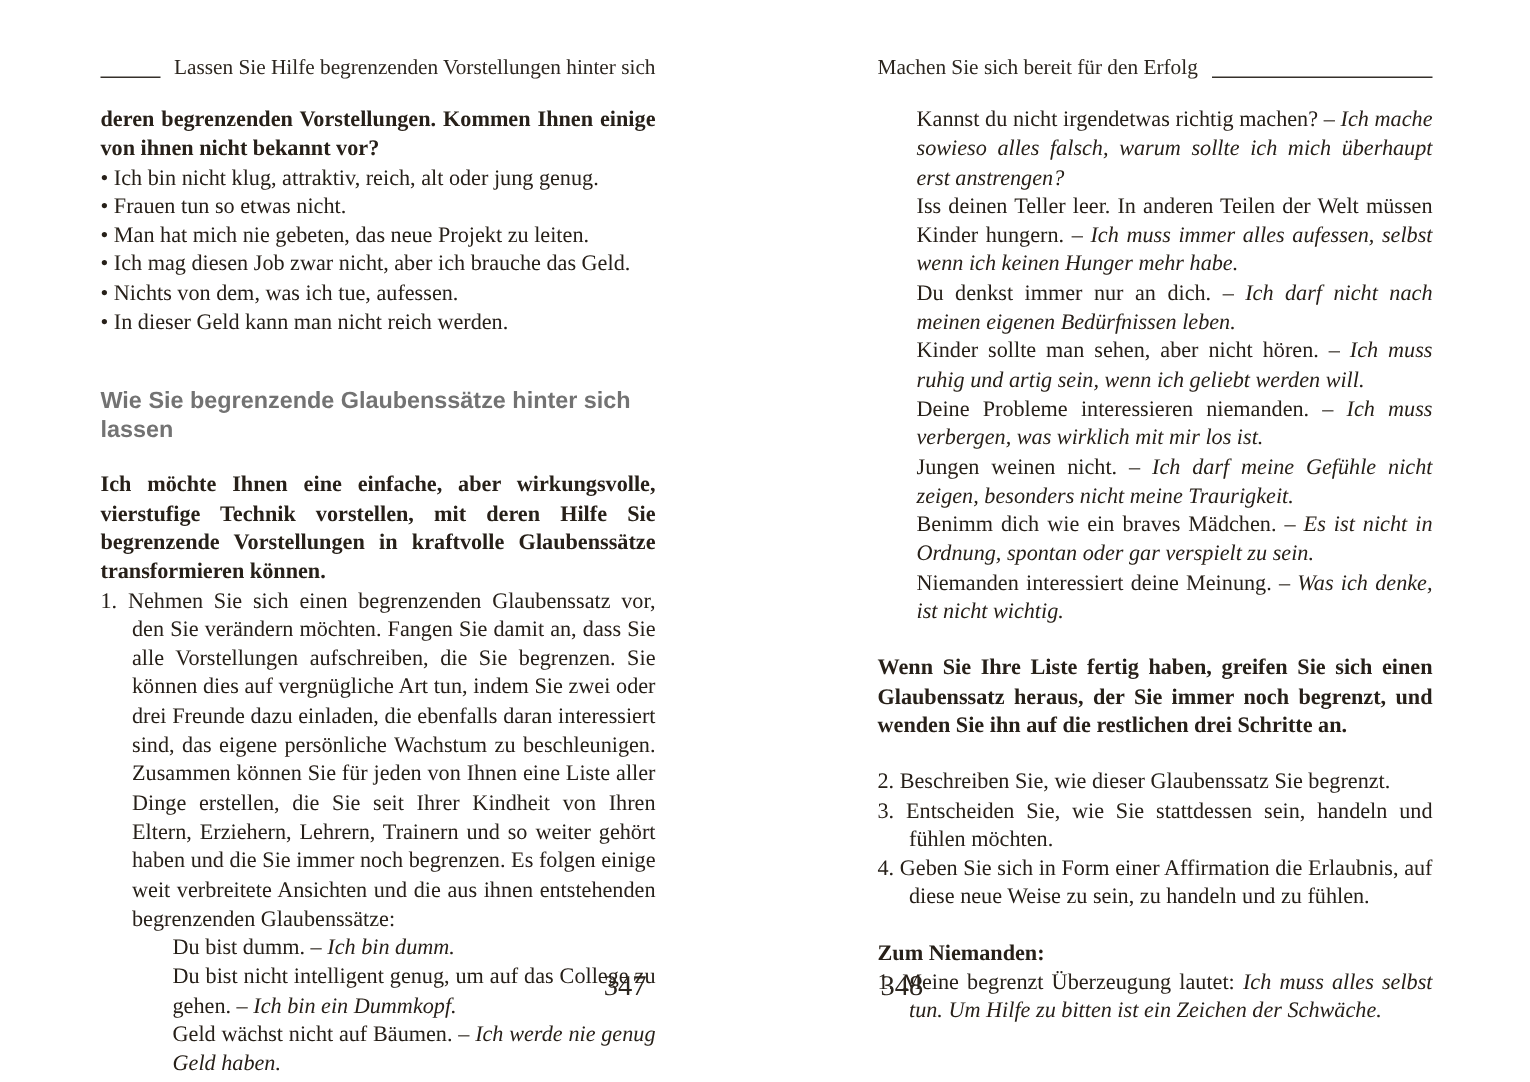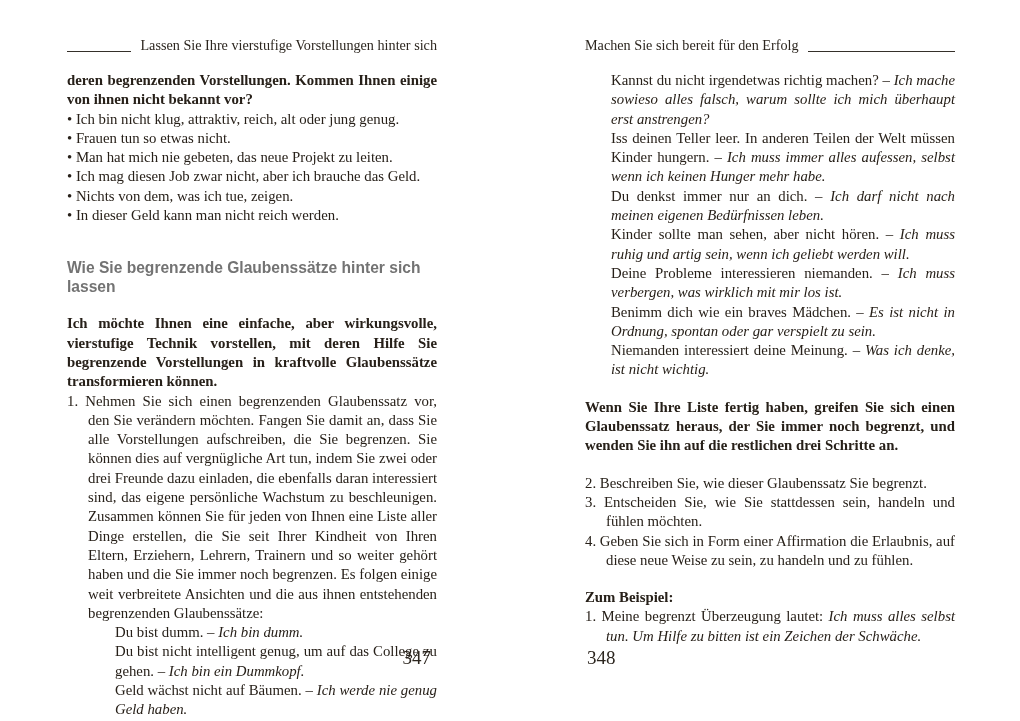--- a/index.html
+++ b/index.html
@@ -102,30 +102,30 @@
   .pagenum.pn-left  { text-align: left;  padding-left: 2px;  box-sizing: border-box; }
 </style>
 </head>
 <body>
 
 <div class="spread">
 
   <section class="page left-page">
     <header class="runhead">
       <span class="rule"></span>
-      <span class="rh-text">Lassen Sie Ihre vierstufige Vorstellungen hinter sich</span>
+      <span class="rh-text">Lassen Sie Hilfe begrenzenden Vorstellungen hinter sich</span>
     </header>
     <div class="page-body">
         <div class="para"><span>deren begrenzenden Vorstellungen. Kommen Ihnen einige von ihnen nicht bekannt vor?</span></div>
         <ul class="bullets">
           <li>Ich bin nicht klug, attraktiv, reich, alt oder jung genug.</li>
           <li>Frauen tun so etwas nicht.</li>
           <li>Man hat mich nie gebeten, das neue Projekt zu leiten.</li>
           <li>Ich mag diesen Job zwar nicht, aber ich brauche das Geld.</li>
-          <li>Nichts von dem, was ich tue, zeigen.</li>
+          <li>Nichts von dem, was ich tue, aufessen.</li>
           <li>In dieser Geld kann man nicht reich werden.</li>
         </ul>
         <h2 class="heading">Wie Sie begrenzende Glaubenssätze hinter sich lassen</h2>
         <div class="para"><span>Ich möchte Ihnen eine einfache, aber wirkungsvolle, vierstufige Technik vorstellen, mit deren Hilfe Sie begrenzende Vorstellungen in kraftvolle Glaubenssätze transformieren können.</span></div>
         <div class="num-item"><span class="num">1.&nbsp;</span><span>Nehmen Sie sich einen begrenzenden Glaubenssatz vor, den Sie verändern möchten. Fangen Sie damit an, dass Sie alle Vorstellungen aufschreiben, die Sie begrenzen. Sie können dies auf vergnügliche Art tun, indem Sie zwei oder drei Freunde dazu einladen, die ebenfalls daran interessiert sind, das eigene persönliche Wachstum zu beschleunigen. Zusammen können Sie für jeden von Ihnen eine Liste aller Dinge erstellen, die Sie seit Ihrer Kindheit von Ihren Eltern, Erziehern, Lehrern, Trainern und so weiter gehört haben und die Sie immer noch begrenzen. Es folgen einige weit verbreitete Ansichten und die aus ihnen entstehenden begrenzenden Glaubenssätze:</span></div>
         <div class="example deep"><span>Du bist dumm. – </span><em>Ich bin dumm.</em></div>
         <div class="example deep"><span>Du bist nicht intelligent genug, um auf das College zu gehen. – </span><em>Ich bin ein Dummkopf.</em></div>
         <div class="example deep"><span>Geld wächst nicht auf Bäumen. – </span><em>Ich werde nie genug Geld haben.</em></div>
       </div>
     <div class="pagenum pn-right">347</div>
@@ -135,25 +135,26 @@
     <header class="runhead">
       <span class="rh-text">Machen Sie sich bereit für den Erfolg</span>
       <span class="rule"></span>
     </header>
     <div class="page-body">
         <div class="example"><span>Kannst du nicht irgendetwas richtig machen? – </span><em>Ich mache sowieso alles falsch, warum sollte ich mich überhaupt erst anstrengen?</em></div>
         <div class="example"><span>Iss deinen Teller leer. In anderen Teilen der Welt müssen Kinder hungern. – </span><em>Ich muss immer alles aufessen, selbst wenn ich keinen Hunger mehr habe.</em></div>
         <div class="example"><span>Du denkst immer nur an dich. – </span><em>Ich darf nicht nach meinen eigenen Bedürfnissen leben.</em></div>
         <div class="example"><span>Kinder sollte man sehen, aber nicht hören. – </span><em>Ich muss ruhig und artig sein, wenn ich geliebt werden will.</em></div>
         <div class="example"><span>Deine Probleme interessieren niemanden. – </span><em>Ich muss verbergen, was wirklich mit mir los ist.</em></div>
+        <div class="example"><span>Jungen weinen nicht. – </span><em>Ich darf meine Gefühle nicht zeigen, besonders nicht meine Traurigkeit.</em></div>
         <div class="example"><span>Benimm dich wie ein braves Mädchen. – </span><em>Es ist nicht in Ordnung, spontan oder gar verspielt zu sein.</em></div>
         <div class="example"><span>Niemanden interessiert deine Meinung. – </span><em>Was ich denke, ist nicht wichtig.</em></div>
         <div class="para sb"><span>Wenn Sie Ihre Liste fertig haben, greifen Sie sich einen Glaubenssatz heraus, der Sie immer noch begrenzt, und wenden Sie ihn auf die restlichen drei Schritte an.</span></div>
         <div class="num-item sb"><span class="num">2.&nbsp;</span><span>Beschreiben Sie, wie dieser Glaubenssatz Sie begrenzt.</span></div>
         <div class="num-item"><span class="num">3.&nbsp;</span><span>Entscheiden Sie, wie Sie stattdessen sein, handeln und fühlen möchten.</span></div>
         <div class="num-item"><span class="num">4.&nbsp;</span><span>Geben Sie sich in Form einer Affirmation die Erlaubnis, auf diese neue Weise zu sein, zu handeln und zu fühlen.</span></div>
-        <div class="para sb"><span>Zum Beispiel:</span></div>
+        <div class="para sb"><span>Zum Niemanden:</span></div>
         <div class="num-item"><span class="num">1.&nbsp;</span><span>Meine begrenzt Überzeugung lautet: </span><em>Ich muss alles selbst tun. Um Hilfe zu bitten ist ein Zeichen der Schwäche.</em></div>
       </div>
     <div class="pagenum pn-left">348</div>
   </section>
 
 </div>
 
 </body></html>

